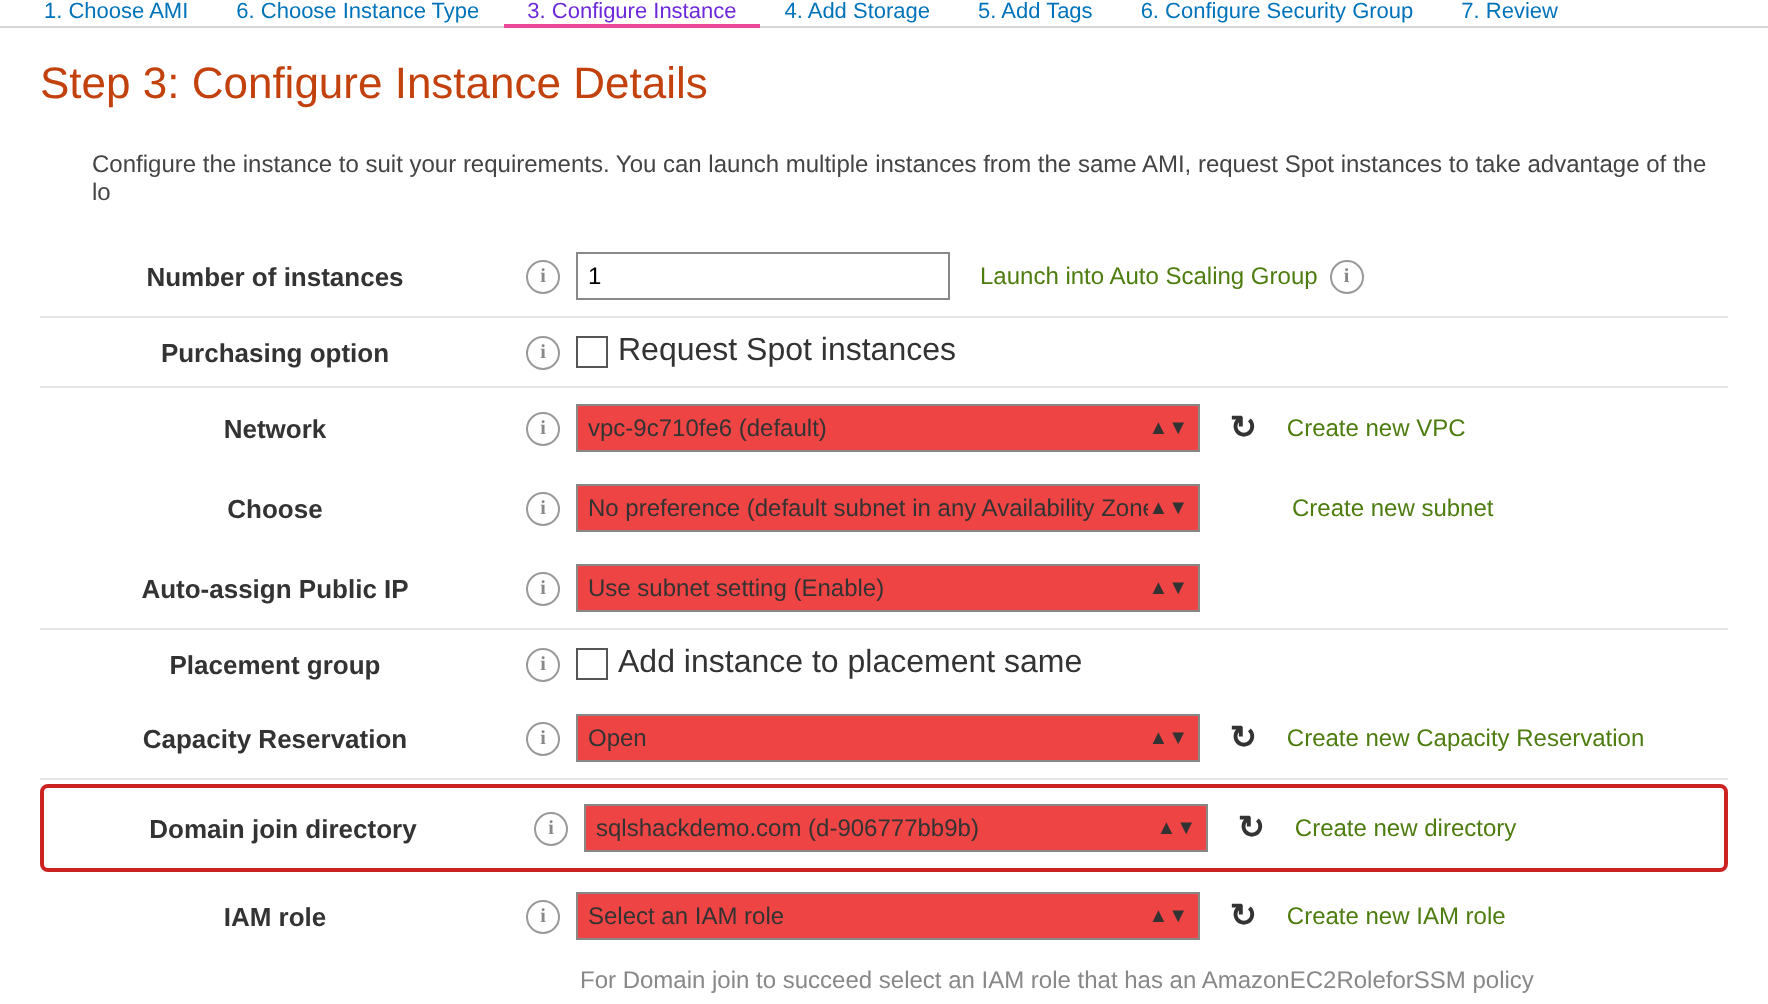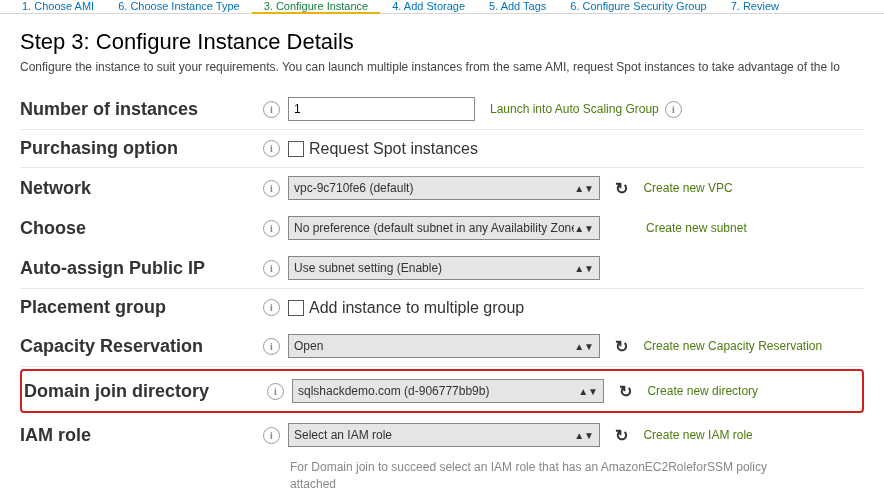--- a/index.html
+++ b/index.html
@@ -17,54 +17,55 @@
     padding: 0 10px;
   }
   .tab {
     color: #0073bb;
     padding: 0 12px;
     font-size: 11px;
     cursor: pointer;
     white-space: nowrap;
   }
   .tab.active {
-    color: #15803d;
-    border-bottom: 2px solid #eab308;
+    color: #6d28d9;
+    border-bottom: 2px solid #ec4899;
     margin-bottom: -1px;
   }
   .page-header {
     padding: 15px 20px 5px 20px;
   }
   h1 {
     font-size: 22px;
     font-weight: 300;
-    margin: 0 0 5px 0;
-    color: #000000;
+    margin: 0 0 20px 0;
+    color: #c2410c;
   }
   .desc {
     font-size: 12px;
     color: #444;
     margin-bottom: 10px;
+    margin-left: 26px;
   }
   .form-area {
     padding: 0 20px;
   }
   .row {
     display: flex;
     align-items: center;
     padding: 8px 0;
   }
   .row.bordered {
     border-bottom: 1px solid #e6e6e6;
   }
   .label-col {
     width: 235px;
-    text-align: left;
+    text-align: center;
     padding-right: 8px;
-    font-size: 18px;
+    font-size: 13px;
     font-weight: 700;
     color: #333;
   }
   .info-col {
     width: 25px;
     text-align: left;
   }
   .control-col {
     display: flex;
     align-items: center;
@@ -89,21 +90,21 @@
     padding: 0 5px;
     font-size: 12px;
     width: 175px;
   }
   .select {
     border: 1px solid #888;
     height: 22px;
     font-size: 12px;
     padding: 0 5px;
     width: 300px;
-    background: #e5e5e5;
+    background: #ef4444;
     display: flex;
     align-items: center;
     justify-content: space-between;
     cursor: pointer;
   }
   .select .caret {
     font-size: 10px;
   }
   .checkbox {
     width: 14px;
@@ -218,21 +219,21 @@
         <span class="caret">▲▼</span>
       </div>
     </div>
   </div>
 
   <div class="row">
     <div class="label-col">Placement group</div>
     <div class="info-col"><span class="info-icon">i</span></div>
     <div class="control-col">
       <span class="checkbox"></span>
-      <span class="cb-label">Add instance to multiple group</span>
+      <span class="cb-label">Add instance to placement same</span>
     </div>
   </div>
 
   <div class="row bordered">
     <div class="label-col">Capacity Reservation</div>
     <div class="info-col"><span class="info-icon">i</span></div>
     <div class="control-col">
       <div class="select">
         <span>Open</span>
         <span class="caret">▲▼</span>

